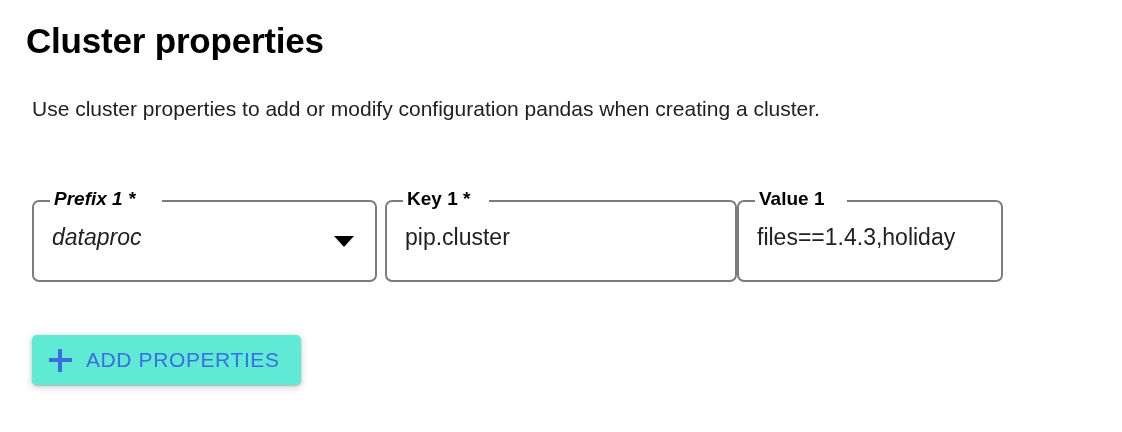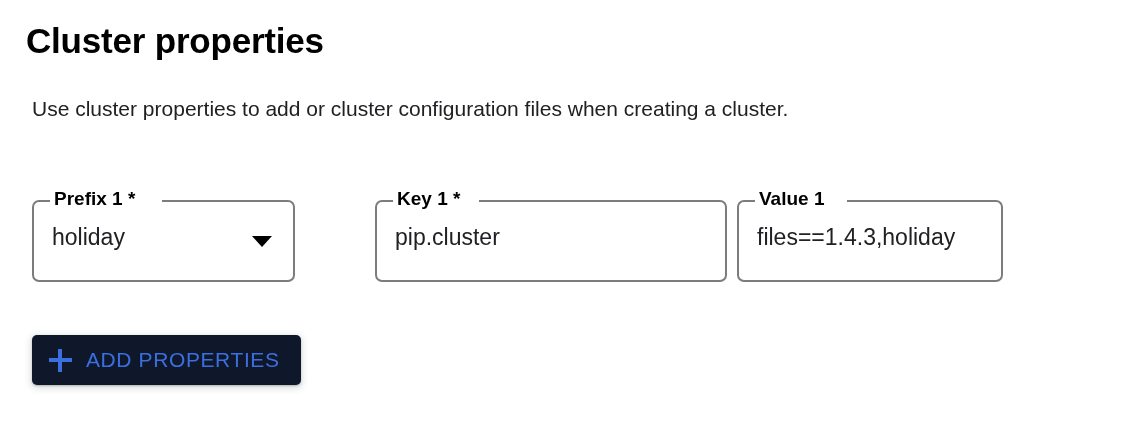--- a/index.html
+++ b/index.html
@@ -54,22 +54,22 @@
     width: 1122px;
     height: 110px;
   }
 
   .field {
     position: absolute;
     top: 10px;
     height: 82px;
     box-sizing: border-box;
   }
-  .field.prefix { left: 32px;  width: 263px; }
-  .field.key    { left: 375px; width: 352px; }
+  .field.prefix { left: 32px;  width: 345px; font-style: italic; }
+  .field.key    { left: 385px; width: 352px; }
   .field.value  { left: 737px; width: 266px; }
 
   .field-outline {
     position: absolute;
     left: 0;
     top: 0;
     right: 0;
     bottom: 0;
     border: 2px solid #7a7d80;
     border-radius: 7px;
@@ -136,21 +136,21 @@
   
   .add-button {
     position: absolute;
     left: 32px;
     top: 335px;
     height: 50px;
     padding: 0 21px 0 17px;
     display: flex;
     align-items: center;
     gap: 14px;
-    background: #0f172a;
+    background: #5eead4;
     border: none;
     border-radius: 5px;
     box-shadow: 0 1px 2px rgba(60,64,67,0.30), 0 2px 6px 2px rgba(60,64,67,0.15);
     cursor: pointer;
     font-family: "Liberation Sans", sans-serif;
   }
   .plus-icon {
     position: relative;
     width: 23px;
     height: 23px;
@@ -179,29 +179,29 @@
     white-space: nowrap;
   }
 </style>
 </head>
 <body>
 
 <div class="page">
 
   <div class="page-title">Cluster properties</div>
 
-  <div class="page-description">Use cluster properties to add or cluster configuration files when creating a cluster.</div>
+  <div class="page-description">Use cluster properties to add or modify configuration pandas when creating a cluster.</div>
 
   <div class="fields-row">
 
     <div class="field prefix">
       <div class="field-outline"></div>
       <div class="field-notch"></div>
       <div class="field-label">Prefix 1 *</div>
-      <div class="field-value">holiday</div>
+      <div class="field-value">dataproc</div>
       <div class="dropdown-arrow"></div>
     </div>
 
     <div class="field key">
       <div class="field-outline"></div>
       <div class="field-notch"></div>
       <div class="field-label">Key 1 *</div>
       <div class="field-value">pip.cluster</div>
     </div>
 

